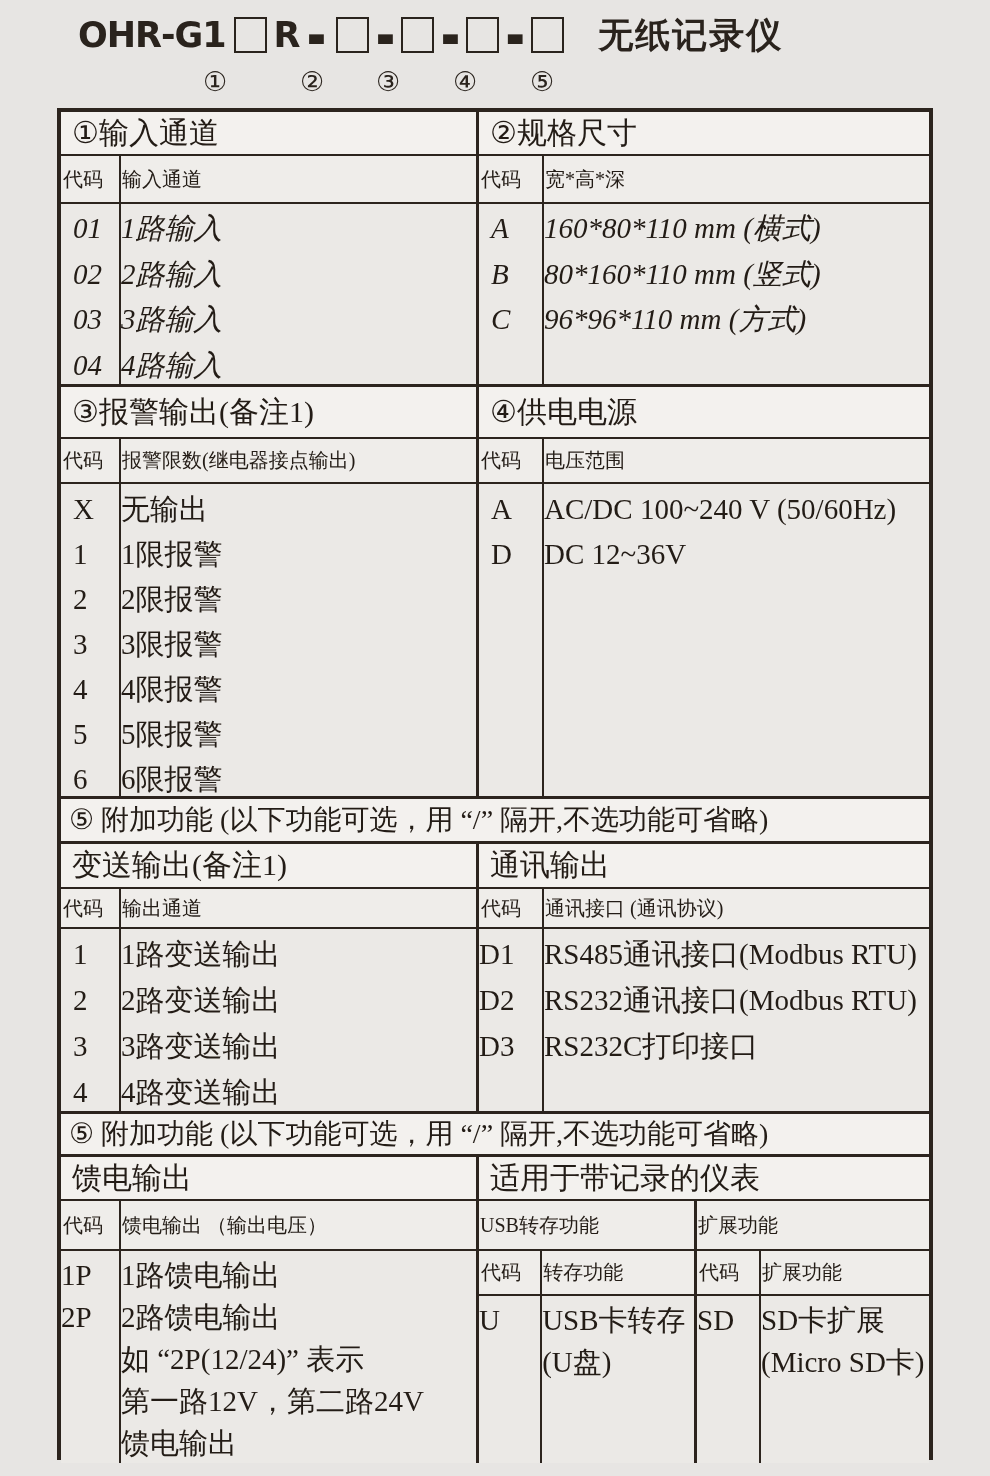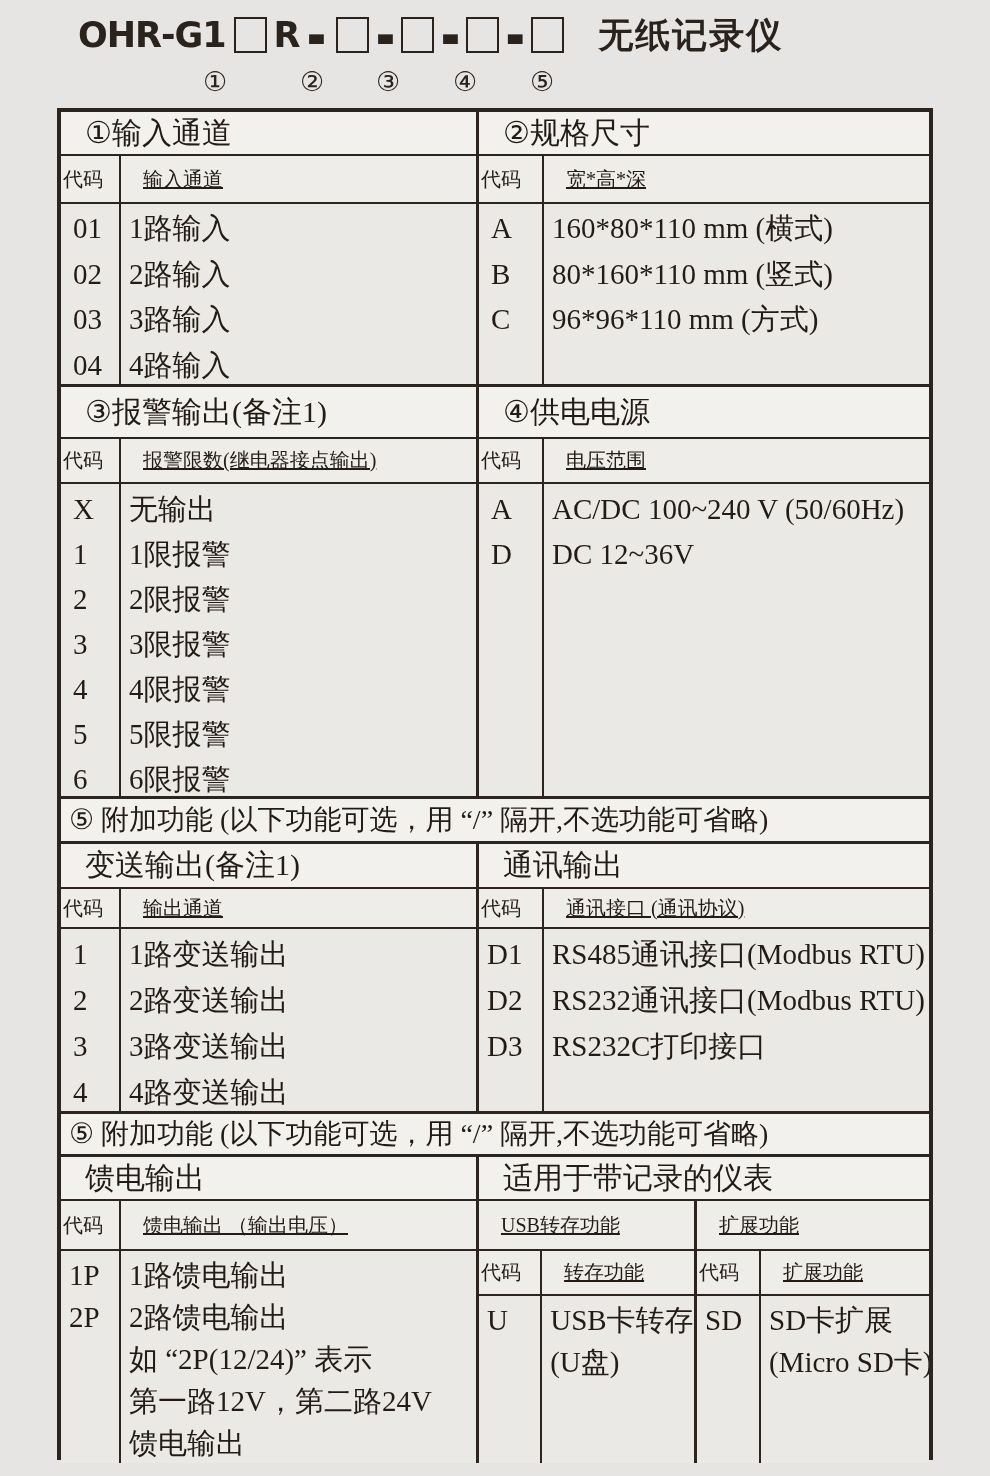--- a/index.html
+++ b/index.html
@@ -46,38 +46,38 @@
     border:4px solid #2c241e; background:#ebe9e6;
   }
   .row { display:flex; width:100%; }
   .bb2 { border-bottom:2px solid #2c241e; }
   .bb3 { border-bottom:3px solid #2c241e; }
   .br2 { border-right:2px solid #2c241e; }
   .br3 { border-right:3px solid #2c241e; }
 
   .cell { overflow:hidden; }
   .sec-title {
-    display:flex; align-items:center; padding-left:24px;
+    display:flex; align-items:center; padding-left:11px;
     font-size:30px; background:#f3f1ee; white-space:nowrap;
   }
   .banner {
     display:flex; align-items:center; padding-left:8px;
     font-size:28px; background:#f3f1ee; white-space:nowrap;
   }
   .hdr {
     display:flex; align-items:center; font-size:20px; background:#efedea; white-space:nowrap;
   }
   .hdr.code { padding-left:2px; }
-  .hdr.desc { padding-left:22px;text-decoration:underline; }
+  .hdr.desc { padding-left:1px; }
   .data { font-size:29px; background:#ebe9e6; white-space:nowrap; }
   .data .ln { display:block; }
   .pl12 { padding-left:12px; }
-  .pl8  { padding-left:8px; }
-
-  .lh455 .ln { line-height:45.5px; } .lh455 { padding-top:2px; }
+  .pl8  { padding-left:0; }
+
+  .lh455 .ln { line-height:45.5px;font-style:italic; } .lh455 { padding-top:2px; }
   .lh45  .ln { line-height:45px; }  .lh45  { padding-top:3px; }
   .lh46  .ln { line-height:46px; }  .lh46  { padding-top:2px; }
   .lh42  .ln { line-height:42px; }  .lh42  { padding-top:3px; }
 
   
   .w-lcode { width:60px; }  .w-ldesc { width:358px; }
   .w-rcode { width:65px; }  .w-rdesc { width:450px; }
   .w-rdesc-in { width:385px; }
   .w-lhalf { width:418px; }
   .w-usb { width:218px; } .w-sd { width:232px; }

